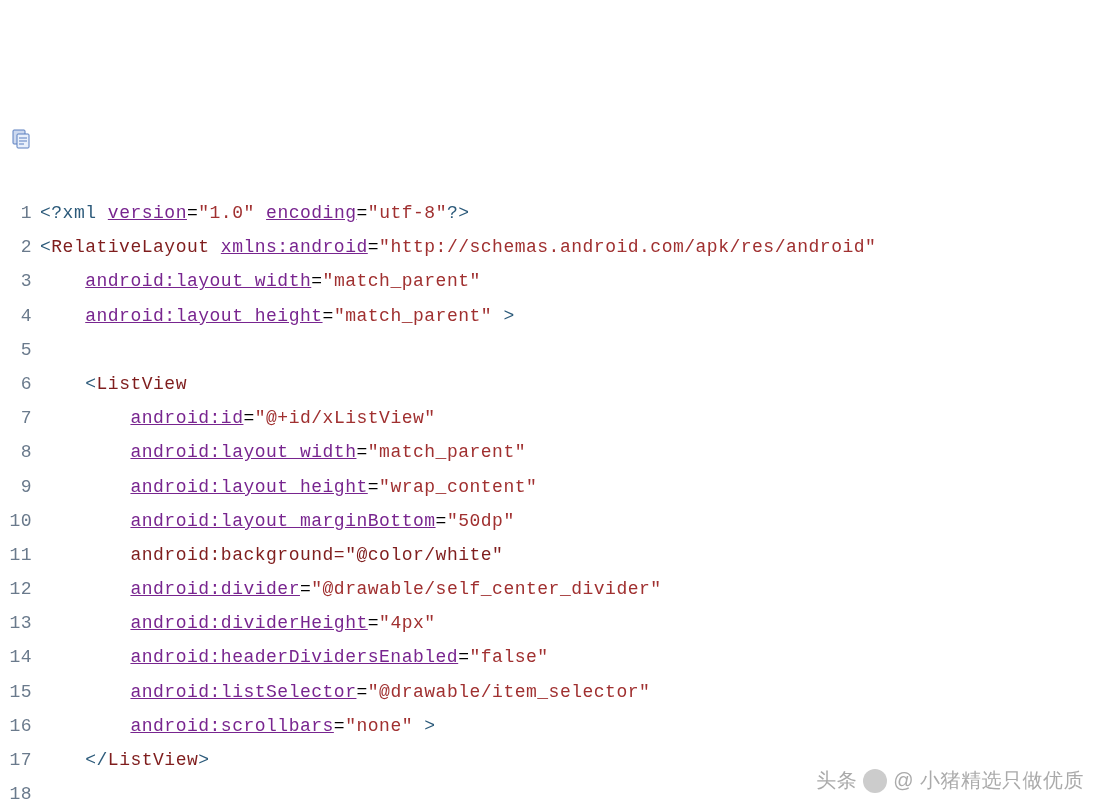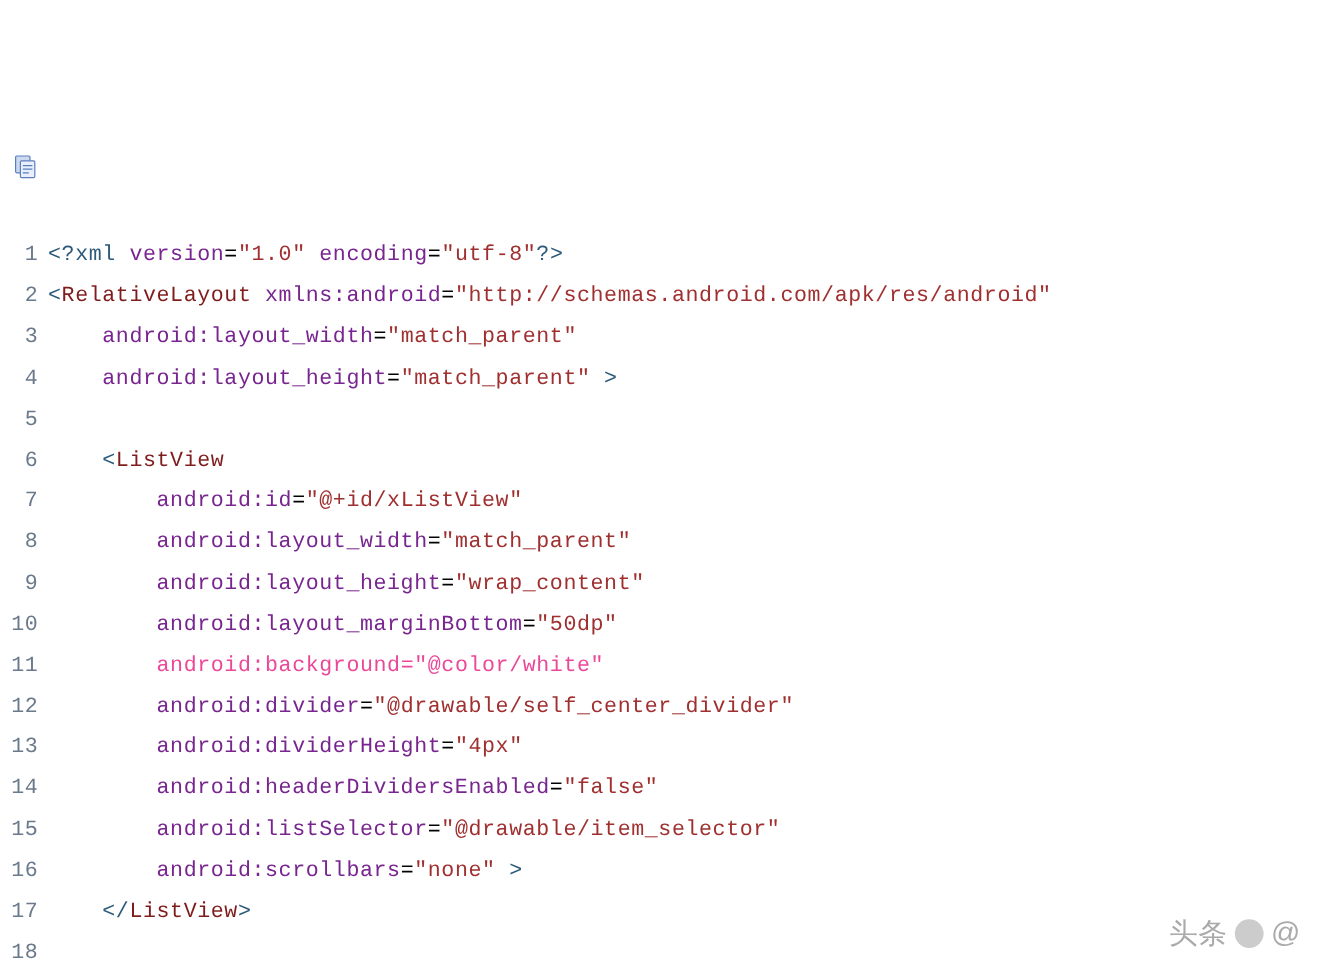--- a/index.html
+++ b/index.html
@@ -29,34 +29,34 @@
       user-select: none;
       padding-right: 8px;
       flex-shrink: 0;
     }
     .line-content {
       flex: 1;
       white-space: pre;
     }
     .c-plain { color: #000000; }
     .c-tag { color: #7f1d1d; }
-    .c-attr { color: #78258f; }
+    .c-attr { color: #78258f; text-decoration: underline; }
     .c-str { color: #a03030; }
-    .c-err { color: #ec4899; }
+    .c-err { color: #7f1d1d; }
     .c-punc { color: #2c5a7a; }
     .c-prolog { color: #2c5a7a; }
     .c-eq { color: #000000; }
     .c-gt { color: #2c5a7a; }
     .watermark {
       position: fixed;
       right: 18px;
       bottom: 14px;
       color: #aaaaaa;
       font-family: "Microsoft YaHei", Arial, sans-serif;
-      font-size: 24px;
+      font-size: 20px;
       display: flex;
       align-items: center;
       gap: 6px;
     }
     .watermark .avatar {
       width: 24px;
       height: 24px;
       border-radius: 50%;
       background: #cccccc;
       display: inline-block;
@@ -78,16 +78,17 @@
 </div>
 
 <div class="code-container" id="code-root"><div class="code-line"><span class="line-number">1</span><span class="line-content"><span class="c-prolog">&lt;?</span><span class="c-prolog">xml </span><span class="c-attr">version</span><span class="c-eq">=</span><span class="c-str">"1.0"</span><span class="c-plain"> </span><span class="c-attr">encoding</span><span class="c-eq">=</span><span class="c-str">"utf-8"</span><span class="c-prolog">?&gt;</span></span></div><div class="code-line"><span class="line-number">2</span><span class="line-content"><span class="c-punc">&lt;</span><span class="c-tag">RelativeLayout </span><span class="c-attr">xmlns:android</span><span class="c-eq">=</span><span class="c-str">"http://schemas.android.com/apk/res/android"</span></span></div><div class="code-line"><span class="line-number">3</span><span class="line-content"><span class="c-plain">    </span><span class="c-attr">android:layout_width</span><span class="c-eq">=</span><span class="c-str">"match_parent"</span></span></div><div class="code-line"><span class="line-number">4</span><span class="line-content"><span class="c-plain">    </span><span class="c-attr">android:layout_height</span><span class="c-eq">=</span><span class="c-str">"match_parent"</span><span class="c-gt"> &gt;</span></span></div><div class="code-line"><span class="line-number">5</span><span class="line-content"><span class="c-plain"></span></span></div><div class="code-line"><span class="line-number">6</span><span class="line-content"><span class="c-plain">    </span><span class="c-punc">&lt;</span><span class="c-tag">ListView</span></span></div><div class="code-line"><span class="line-number">7</span><span class="line-content"><span class="c-plain">        </span><span class="c-attr">android:id</span><span class="c-eq">=</span><span class="c-str">"@+id/xListView"</span></span></div><div class="code-line"><span class="line-number">8</span><span class="line-content"><span class="c-plain">        </span><span class="c-attr">android:layout_width</span><span class="c-eq">=</span><span class="c-str">"match_parent"</span></span></div><div class="code-line"><span class="line-number">9</span><span class="line-content"><span class="c-plain">        </span><span class="c-attr">android:layout_height</span><span class="c-eq">=</span><span class="c-str">"wrap_content"</span></span></div><div class="code-line"><span class="line-number">10</span><span class="line-content"><span class="c-plain">        </span><span class="c-attr">android:layout_marginBottom</span><span class="c-eq">=</span><span class="c-str">"50dp"</span></span></div><div class="code-line"><span class="line-number">11</span><span class="line-content"><span class="c-plain">        </span><span class="c-err">android:background</span><span class="c-err">=</span><span class="c-err">"@color/white"</span></span></div><div class="code-line"><span class="line-number">12</span><span class="line-content"><span class="c-plain">        </span><span class="c-attr">android:divider</span><span class="c-eq">=</span><span class="c-str">"@drawable/self_center_divider"</span></span></div><div class="code-line"><span class="line-number">13</span><span class="line-content"><span class="c-plain">        </span><span class="c-attr">android:dividerHeight</span><span class="c-eq">=</span><span class="c-str">"4px"</span></span></div><div class="code-line"><span class="line-number">14</span><span class="line-content"><span class="c-plain">        </span><span class="c-attr">android:headerDividersEnabled</span><span class="c-eq">=</span><span class="c-str">"false"</span></span></div><div class="code-line"><span class="line-number">15</span><span class="line-content"><span class="c-plain">        </span><span class="c-attr">android:listSelector</span><span class="c-eq">=</span><span class="c-str">"@drawable/item_selector"</span></span></div><div class="code-line"><span class="line-number">16</span><span class="line-content"><span class="c-plain">        </span><span class="c-attr">android:scrollbars</span><span class="c-eq">=</span><span class="c-str">"none"</span><span class="c-gt"> &gt;</span></span></div><div class="code-line"><span class="line-number">17</span><span class="line-content"><span class="c-plain">    </span><span class="c-punc">&lt;/</span><span class="c-tag">ListView</span><span class="c-punc">&gt;</span></span></div><div class="code-line"><span class="line-number">18</span><span class="line-content"><span class="c-plain"></span></span></div></div>
 
 
 
 <div class="watermark">
   <span>头条</span>
   <span class="avatar"></span>
   <span>@</span>
+  <span>小猪精选只做优质</span>
 </div>
 
 
 
 
 </body></html>

